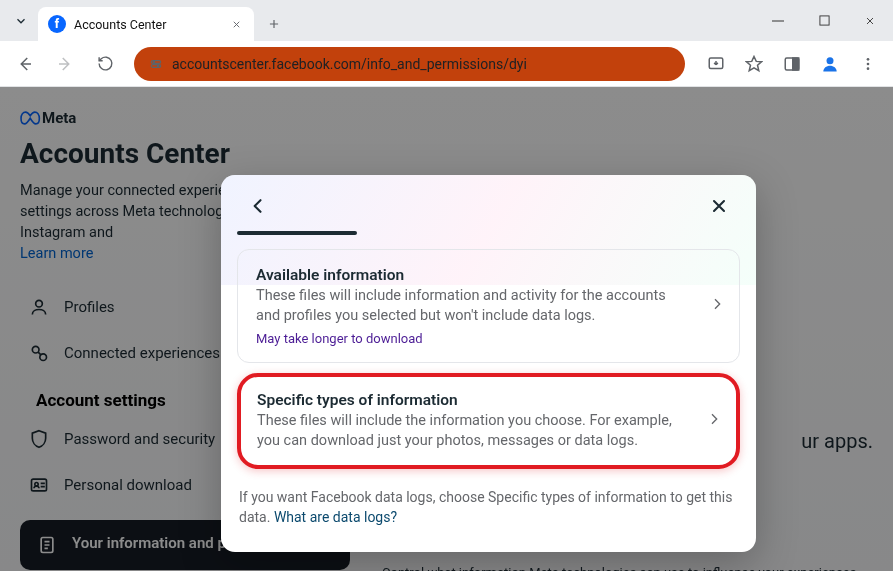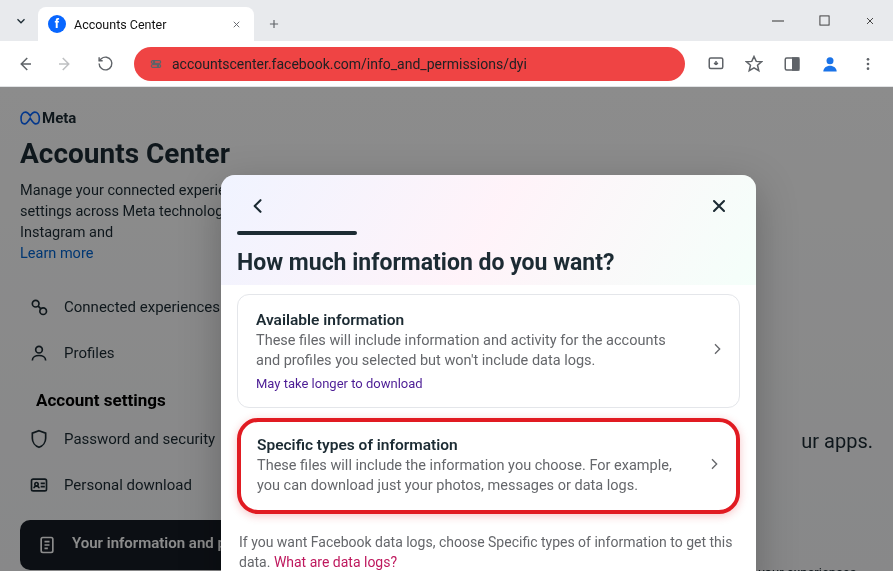--- a/index.html
+++ b/index.html
@@ -72,21 +72,21 @@
       padding: 0 8px;
       gap: 6px;
       border-bottom: 1px solid #e1e3e5;
     }
     .nav-btn { width: 34px; height: 34px; display:flex; align-items:center; justify-content:center; border-radius:50%; color:#5f6368; }
     .nav-btn.disabled { opacity: .4; }
     .reload-btn { margin-right: 6px; }
     .url-bar {
       flex: 1;
       height: 34px;
-      background: #ef4444;
+      background: #c2410c;
       border-radius: 17px;
       display: flex;
       align-items: center;
       padding: 0 14px;
       gap: 8px;
       color: #5f6368;
       font-size: 14px;
     }
     .url-text { color: #202124; }
     .toolbar-right { display: flex; gap: 4px; margin-left: 8px; }
@@ -192,21 +192,21 @@
     }
     .option-highlight {
       border: 4px solid #e11b22;
       border-radius: 21px;
       box-shadow: 0 2px 8px rgba(225,27,34,.25);
       padding: 14px 50px 14px 16px;
     }
     .modal-footer {
       font-size: 14px; color:#65676b; padding: 8px 2px 6px 2px; line-height: 1.45;
     }
-    .modal-link { color: #be185d; }
+    .modal-link { color: #0c4a6e; }
   </style>
 </head>
 <body>
 
 <div class="browser-chrome-top">
   <div class="dropdown-caret">
     <svg width="14" height="14" viewBox="0 0 24 24" stroke="#1c2b33" stroke-width="2.2" fill="none">
         <path d="M6 9l6 6 6-6"></path>
       </svg>
   </div>
@@ -312,38 +312,38 @@
         <svg width="22" height="14" viewBox="0 0 40 26" fill="none">
           <path d="M8 24C4 24 1.5 20 1.5 14C1.5 6.5 5.5 2 10 2C13 2 15.5 4.5 18.5 9C21.5 4.5 24 2 27 2C31.5 2 35.5 6.5 35.5 14C35.5 20 33 24 29 24C25.5 24 23 21 18.5 13.5C14 21 11.5 24 8 24Z" stroke="#0866ff" stroke-width="3"></path>
         </svg>
         <span class="meta-logo-text">Meta</span>
       </div>
       <div class="ac-title">Accounts Center</div>
       <div class="ac-desc">Manage your connected experiences and account settings across Meta technologies like Facebook, Instagram and</div>
       <a class="ac-learn">Learn more</a>
 
       <div class="bg-nav">
+        <div class="bg-nav-item">
+          <span class="bg-nav-icon">
+            <svg width="20" height="20" viewBox="0 0 24 24" fill="none" stroke="#1c2b33" stroke-width="2">
+                <circle cx="12" cy="8" r="4"></circle>
+                <path d="M4 21c0-4 4-6 8-6s8 2 8 6"></path>
+              </svg>
+          </span>
+          <span>Profiles</span>
+        </div>
         <div class="bg-nav-item">
           <span class="bg-nav-icon">
             <svg width="20" height="20" viewBox="0 0 24 24" fill="none" stroke="#1c2b33" stroke-width="2">
                 <circle cx="8" cy="8" r="4"></circle>
                 <circle cx="17" cy="17" r="4"></circle>
                 <path d="M11 11l3 3"></path>
               </svg>
           </span>
           <span>Connected experiences</span>
-        </div>
-        <div class="bg-nav-item">
-          <span class="bg-nav-icon">
-            <svg width="20" height="20" viewBox="0 0 24 24" fill="none" stroke="#1c2b33" stroke-width="2">
-                <circle cx="12" cy="8" r="4"></circle>
-                <path d="M4 21c0-4 4-6 8-6s8 2 8 6"></path>
-              </svg>
-          </span>
-          <span>Profiles</span>
         </div>
         <div class="section-header">Account settings</div>
         <div class="bg-nav-item">
           <span class="bg-nav-icon">
             <svg width="20" height="20" viewBox="0 0 24 24" fill="none" stroke="#1c2b33" stroke-width="2">
                 <path d="M12 2l8 3v6c0 5-3.5 9.5-8 11-4.5-1.5-8-6-8-11V5z"></path>
               </svg>
           </span>
           <span>Password and security</span>
         </div>
@@ -384,21 +384,20 @@
           </svg>
       </span>
       <span class="hdr-btn">
         <svg width="20" height="20" viewBox="0 0 24 24" stroke="#1c2b33" stroke-width="2.5" fill="none" stroke-linecap="round">
             <path d="M6 6l12 12M6 18L18 6"></path>
           </svg>
       </span>
     </div>
     <div class="modal-body">
       <div class="progress-bar"></div>
-      <div class="modal-title">How much information do you want?</div>
 
       <div class="option-card">
         <div class="option-title">Available information</div>
         <div class="option-desc">These files will include information and activity for the accounts and profiles you selected but won't include data logs.</div>
         <div class="option-note">May take longer to download</div>
         <span class="option-chevron">
           <svg width="16" height="16" viewBox="0 0 24 24" stroke="#65676b" stroke-width="2" fill="none">
               <path d="M9 5l7 7-7 7"></path>
             </svg>
         </span>

